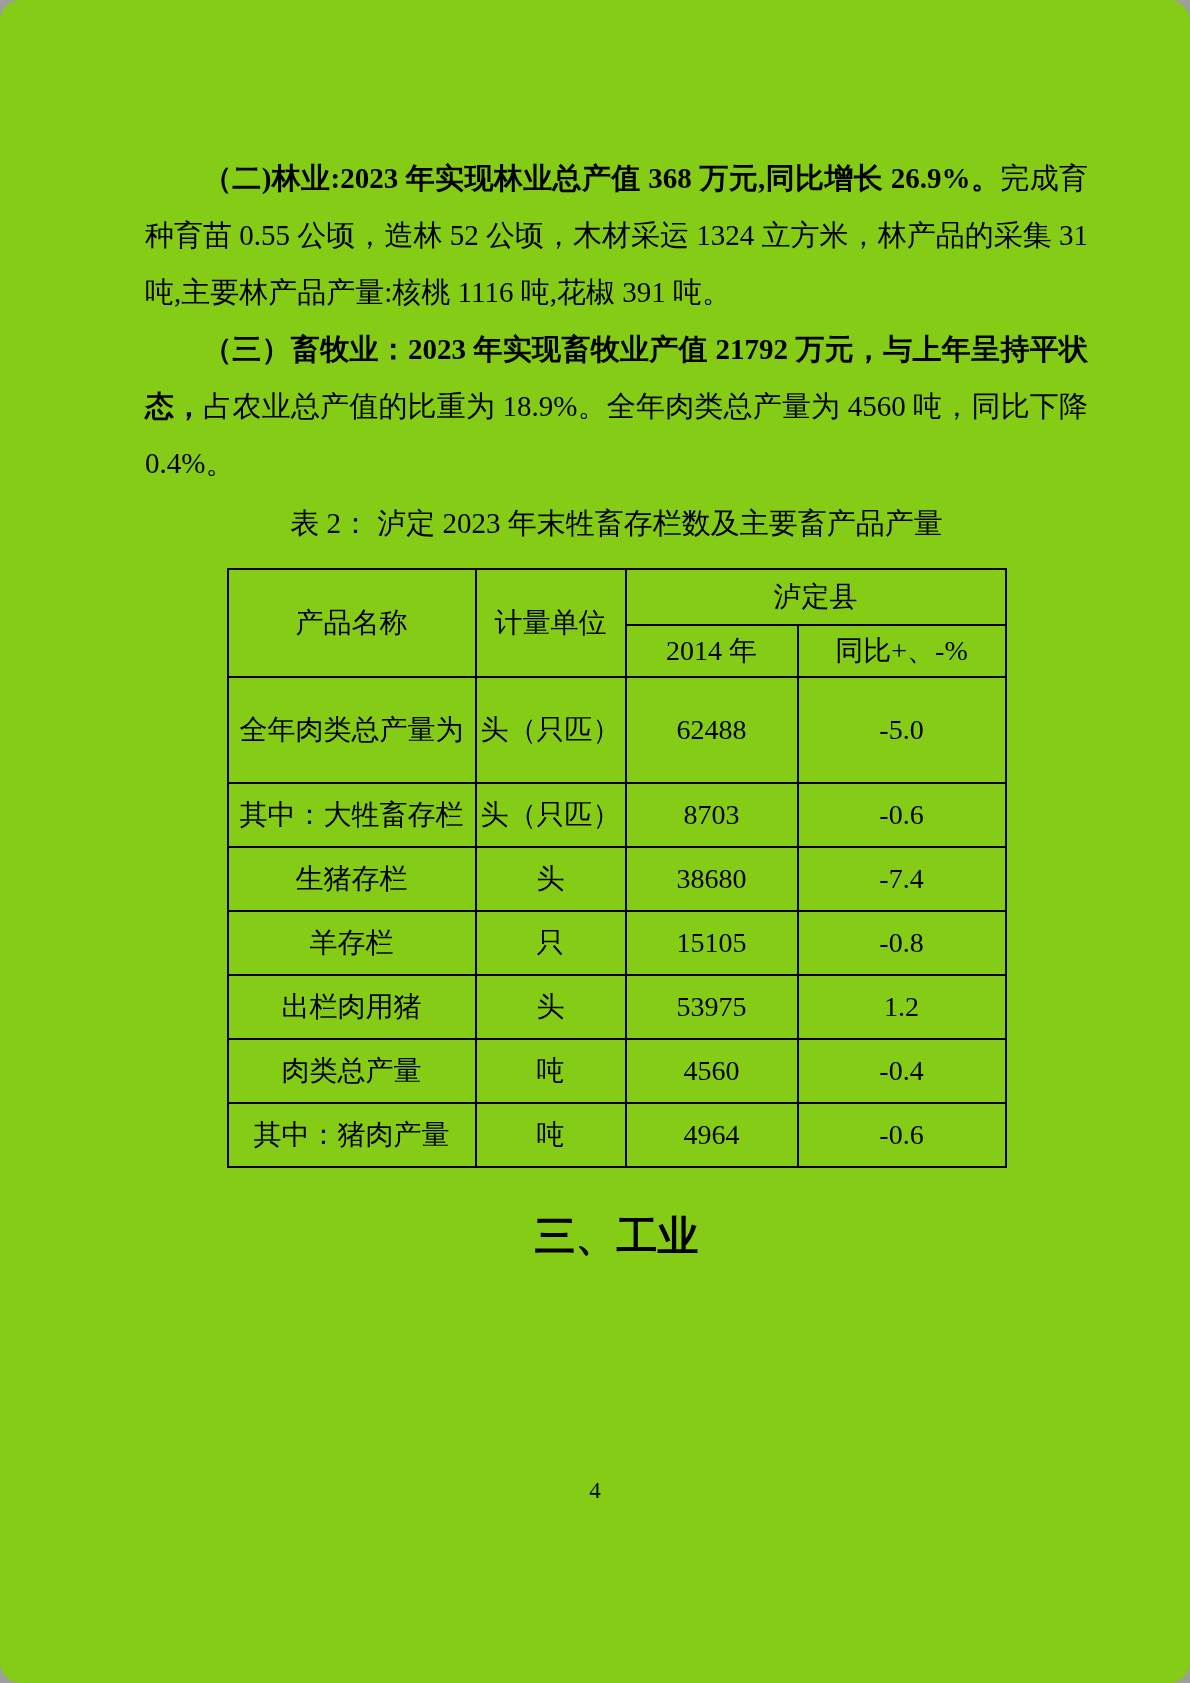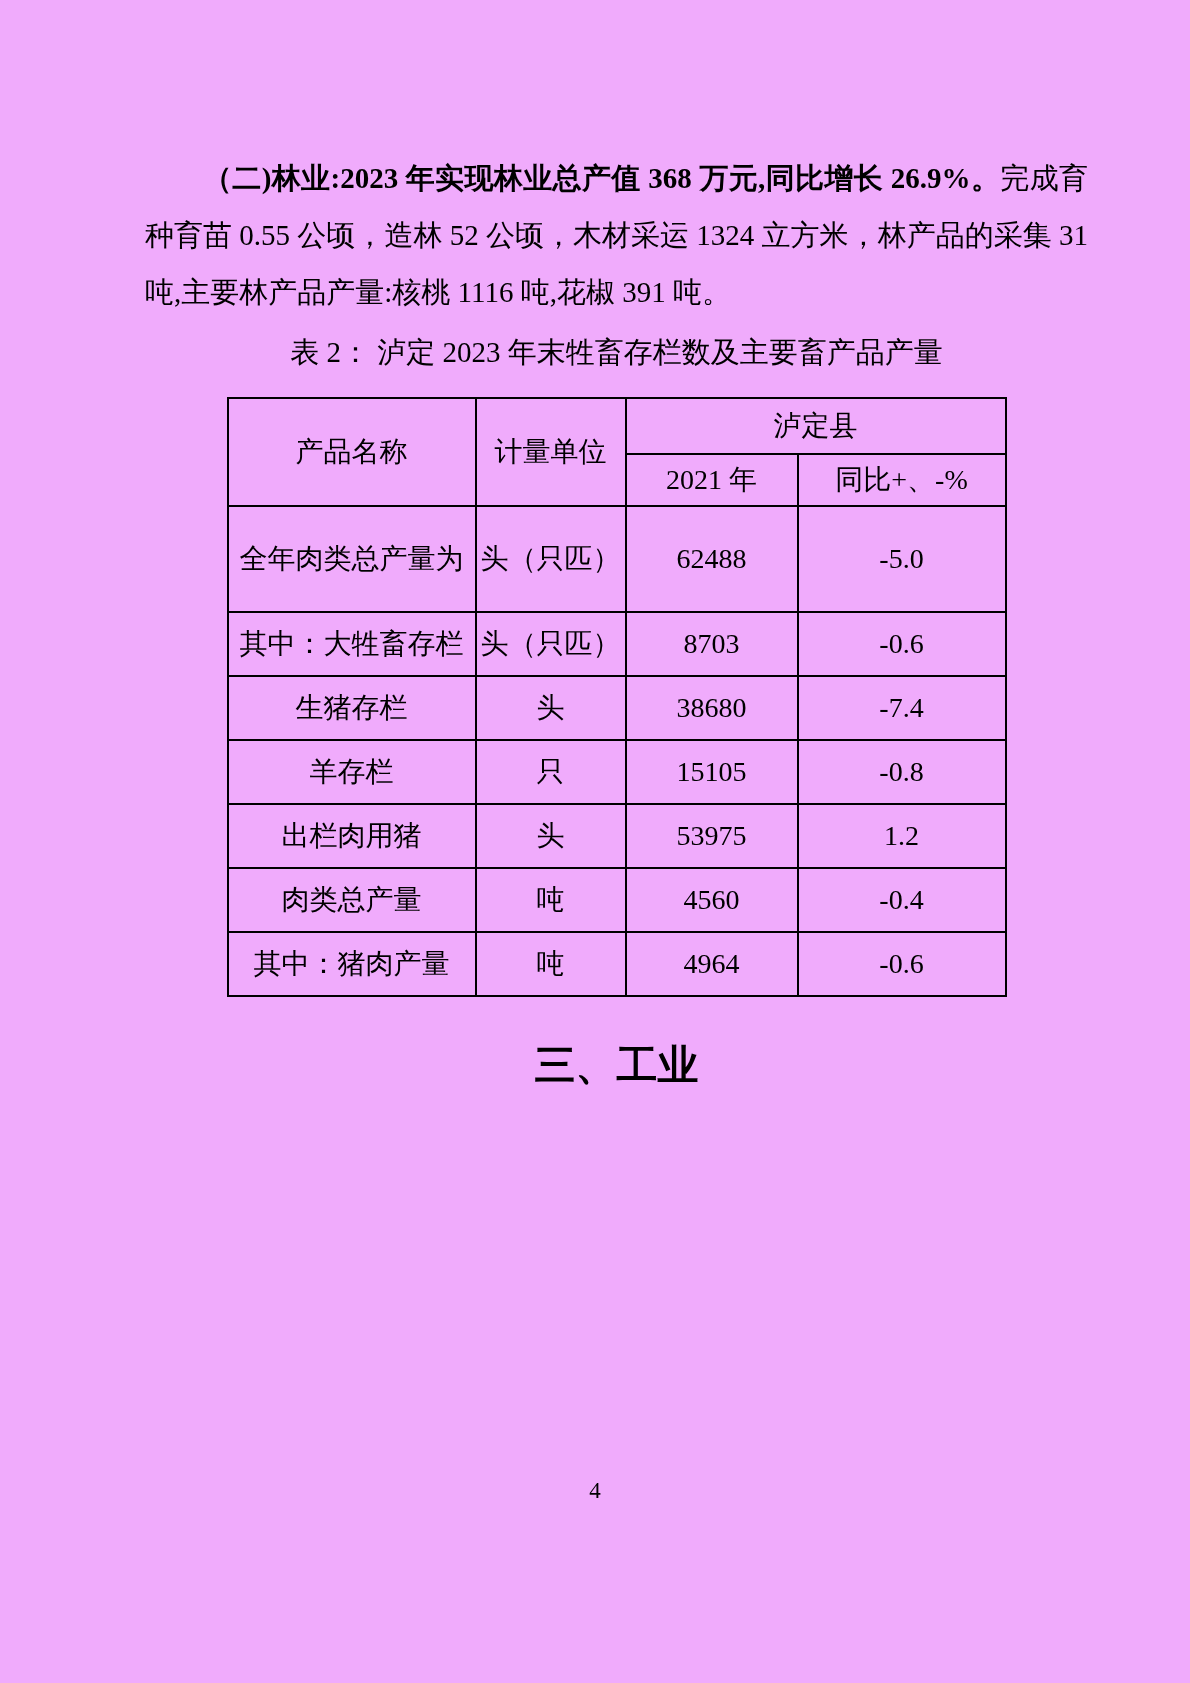--- a/index.html
+++ b/index.html
@@ -2,25 +2,26 @@
 <html><head>
 <meta charset="utf-8">
 <style>
   * { box-sizing: border-box; }
   html, body { margin: 0; padding: 0; background: #9e9e9e; }
   .page {
     position: relative;
     width: 1190px;
     height: 1683px;
     margin: 0 auto;
-    background: #f0abfc;
+    background: #84cc16;
     color: #000000;
     font-family: "Liberation Serif", "DejaVu Serif", serif;
     padding: 150px 102px 0 145px;
     overflow: hidden;
+    border-radius: 21px;
   }
   .para {
     font-size: 29px;
     line-height: 57px;
     text-align: justify;
     text-indent: 58px;
     margin: 0;
   }
   .b { font-weight: 700; }
   .table-caption {
@@ -69,38 +70,39 @@
     font-size: 23px;
   }
 </style>
 </head>
 <body>
 
 <div class="page">
 
   <p class="para"><span class="b">（二)林业:2023 年实现林业总产值 368 万元,同比增长 26.9%。</span><span>完成育种育苗 0.55 公顷，造林 52 公顷，木材采运 1324 立方米，林产品的采集 31 吨,主要林产品产量:核桃 1116 吨,花椒 391 吨。</span></p>
 
+  <p class="para"><span class="b">（三）畜牧业：2023 年实现畜牧业产值 21792 万元，与上年呈持平状态，</span><span>占农业总产值的比重为 18.9%。全年肉类总产量为 4560 吨，同比下降 0.4%。</span></p>
 
   <div class="table-caption">表 2：  泸定 2023 年末牲畜存栏数及主要畜产品产量</div>
 
   <table class="stat">
     <colgroup>
       <col class="c-name">
         <col class="c-unit">
         <col class="c-year">
         <col class="c-yoy">
     </colgroup>
     <tbody>
       <tr class="hr1">
         <td rowspan="2">产品名称</td>
         <td rowspan="2">计量单位</td>
         <td colspan="2">泸定县</td>
       </tr>
       <tr class="hr2">
-        <td>2021 年</td>
+        <td>2014 年</td>
         <td>同比+、-%</td>
       </tr>
 
       <tr class="row row-tall">
         <td>全年肉类总产量为</td>
         <td>头（只匹）</td>
         <td>62488</td>
         <td>-5.0</td>
       </tr>
       <tr class="row">

